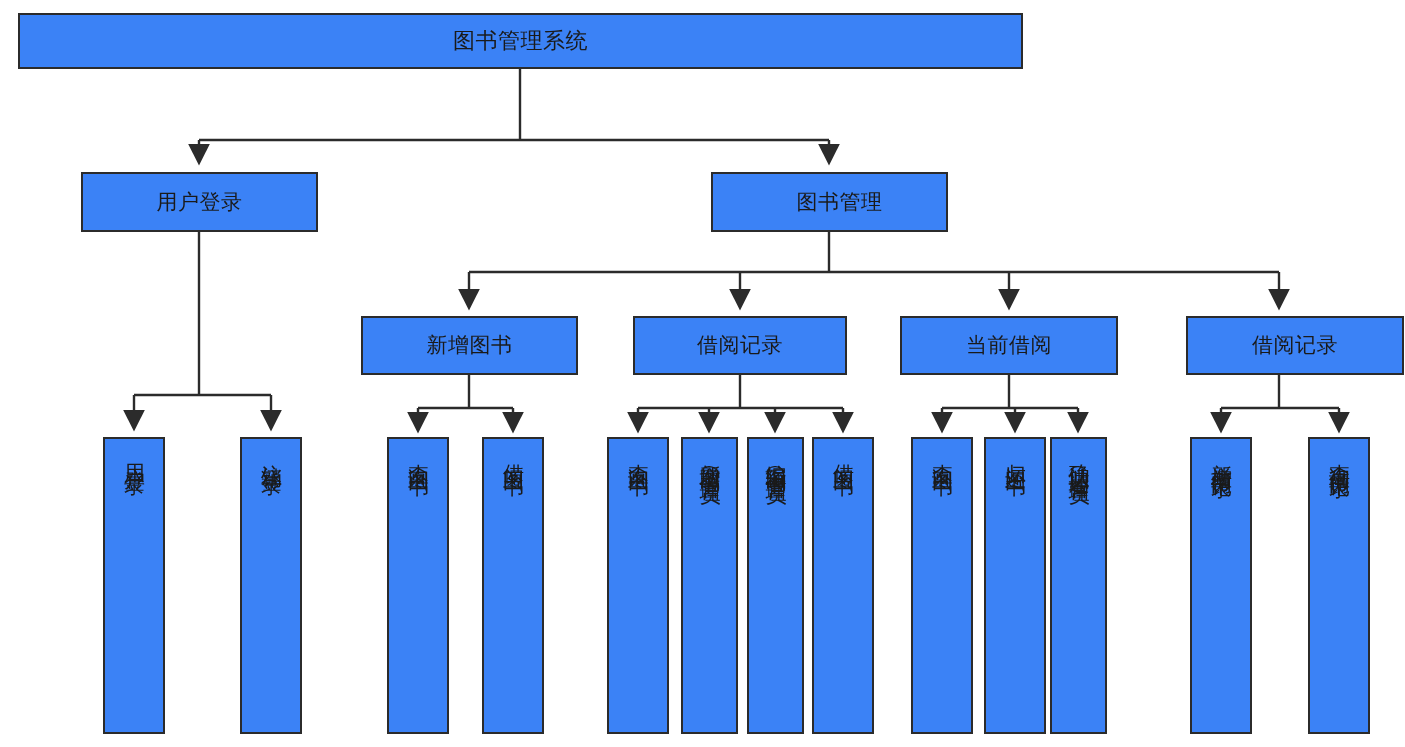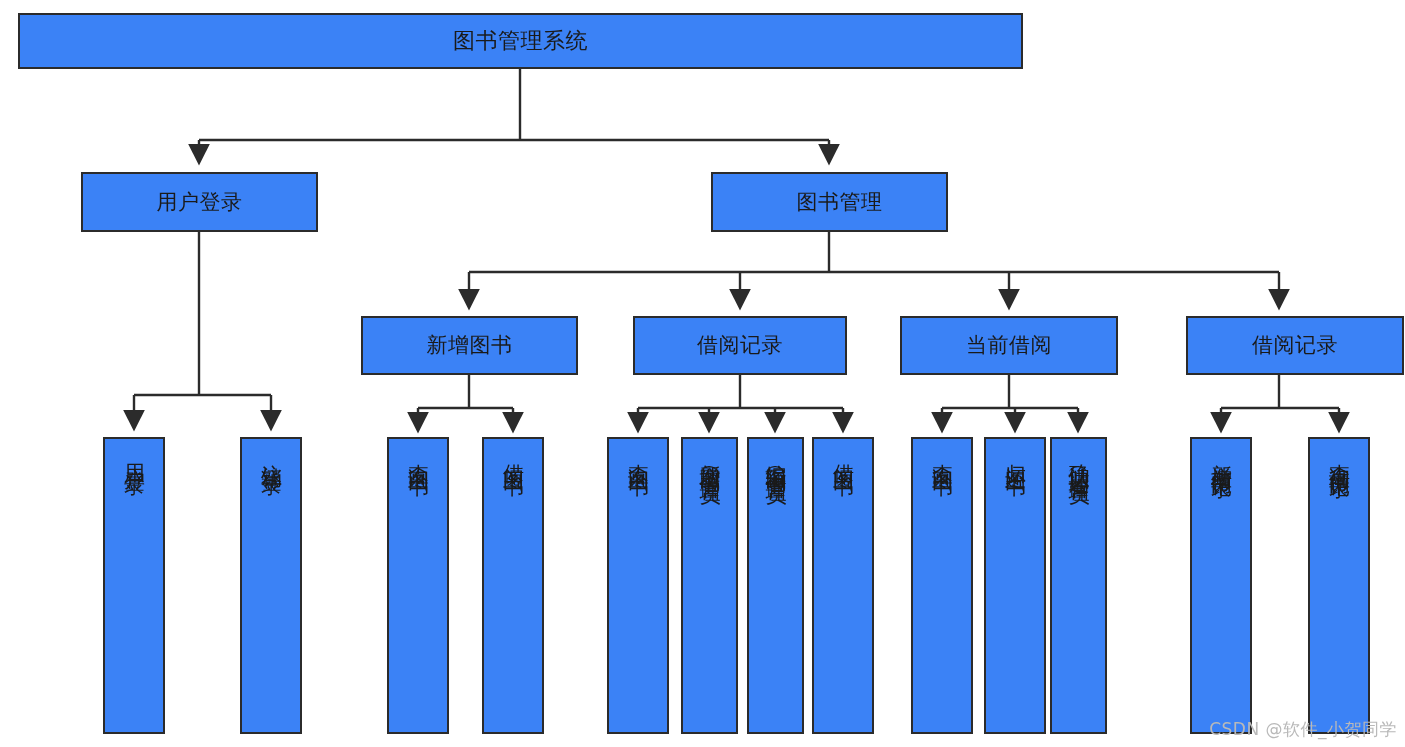--- a/index.html
+++ b/index.html
@@ -184,15 +184,14 @@
   <div class="node vert mid" style="left: 1050px; top: 437px; width: 57px; height: 297px; border-color: rgb(43, 43, 43); color: rgb(26, 26, 26);">
     <span class="label">确认归还（管理员）</span>
   </div>
   <div class="node vert mid" style="left: 1190px; top: 437px; width: 62px; height: 297px; border-color: rgb(43, 43, 43); color: rgb(26, 26, 26);">
     <span class="label">新增借阅记录</span>
   </div>
   <div class="node vert mid" style="left: 1308px; top: 437px; width: 62px; height: 297px; border-color: rgb(43, 43, 43); color: rgb(26, 26, 26);">
     <span class="label">查询借阅记录</span>
   </div>
 
-  <div class="watermark">CSDN @软件_小贺同学</div>
 
 </div>
 
 </body></html>

